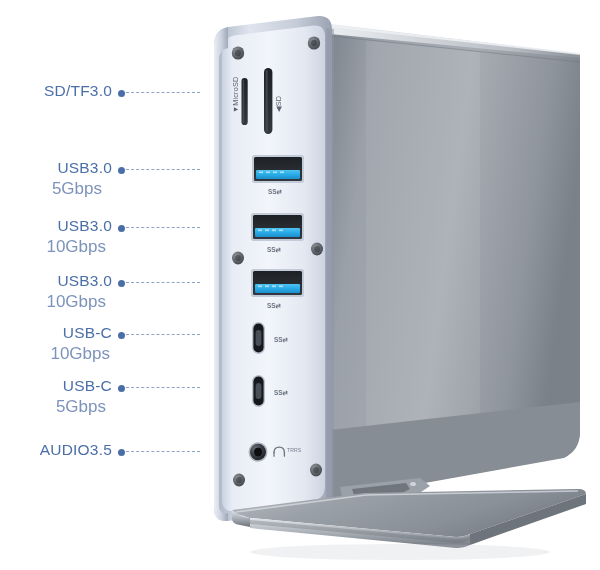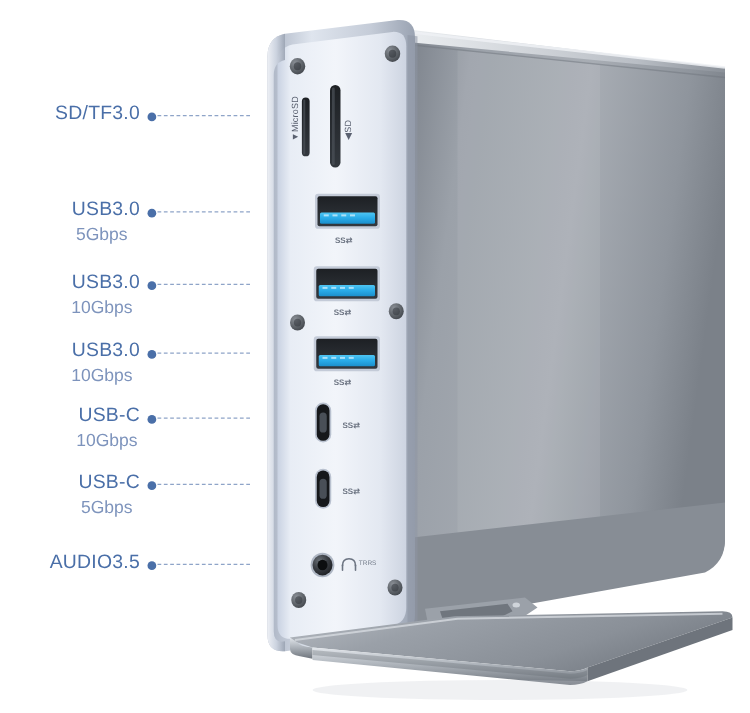--- a/index.html
+++ b/index.html
@@ -15,21 +15,21 @@
   
   .callout{position:absolute;height:0;}
   .callout .lbl{
     position:absolute;right:0;top:-10px;
     text-align:right;white-space:nowrap;
     color:#4a6fa8;font-size:15.5px;letter-spacing:.2px;line-height:1;
   }
   .callout .sub{
     position:absolute;right:0;top:10px;
     text-align:center;white-space:nowrap;
-    color:#7d93bc;font-size:14px;line-height:1;
+    color:#7d93bc;font-size:17px;line-height:1;
   }
   .callout .dot{
     position:absolute;left:0;top:-3.5px;
     width:7px;height:7px;border-radius:50%;
     background:#4a6fa8;
   }
   .callout .dash{
     position:absolute;left:8px;top:-1px;height:0;
     border-top:1.6px dashed #8ea4c8;
   }

